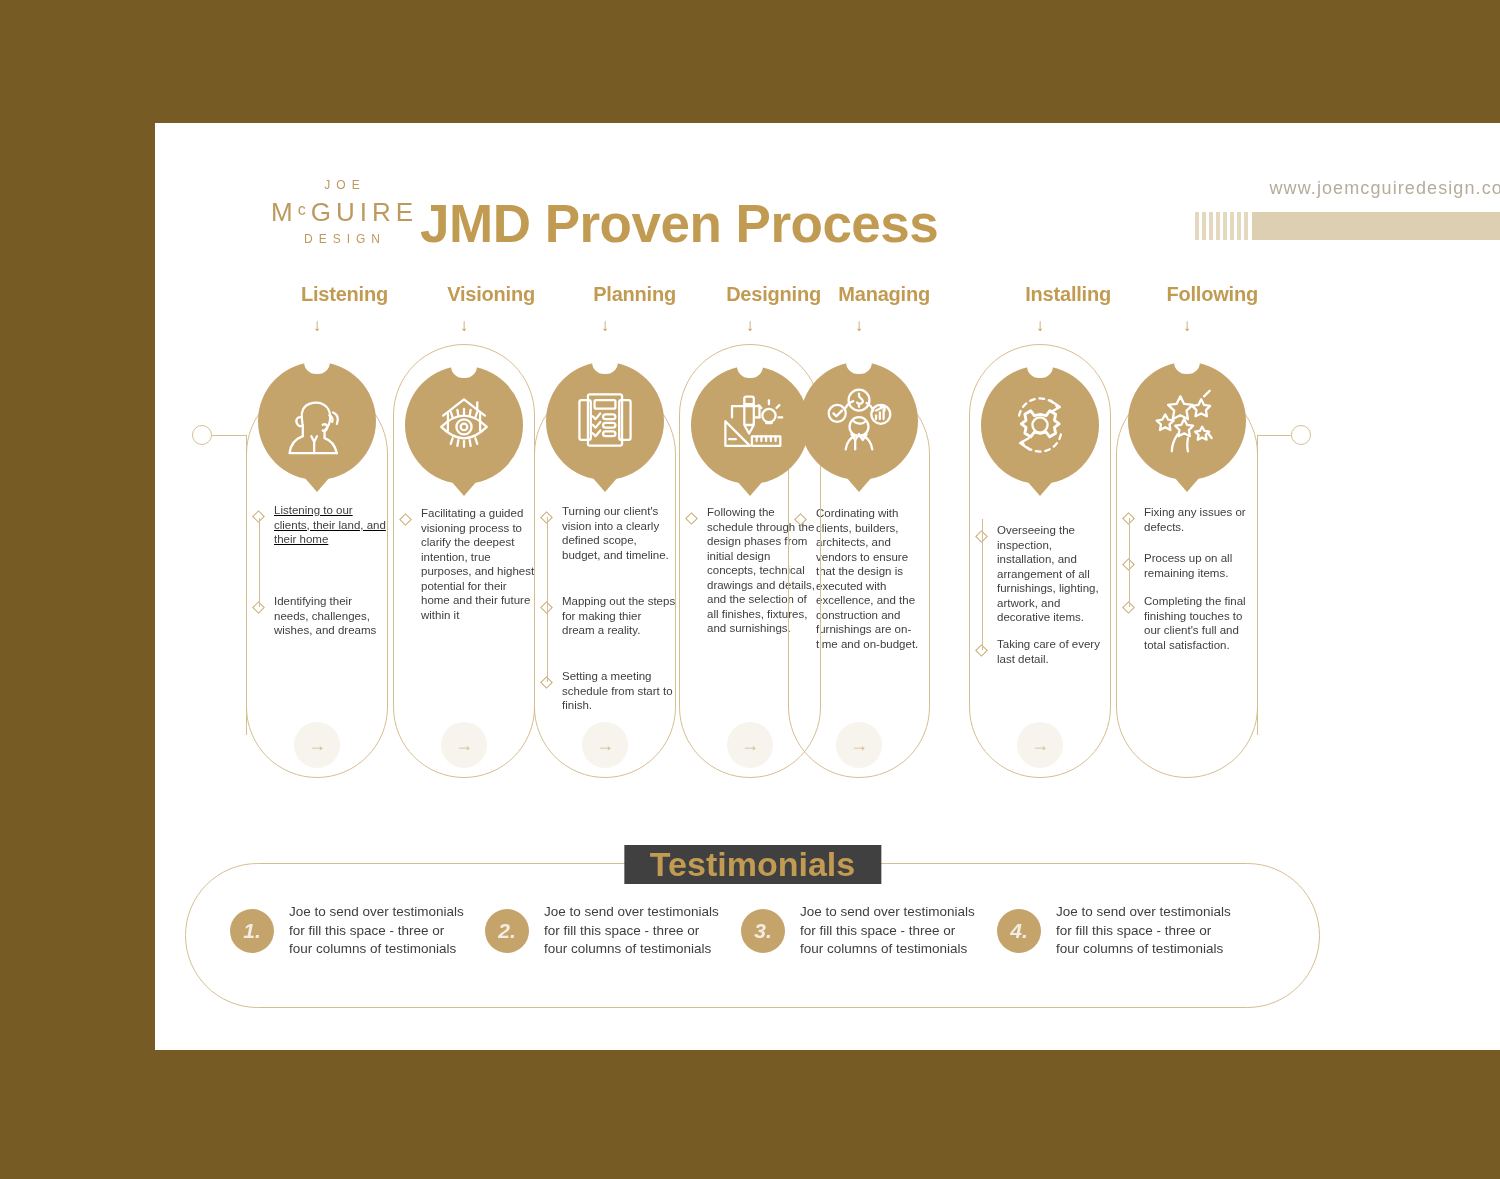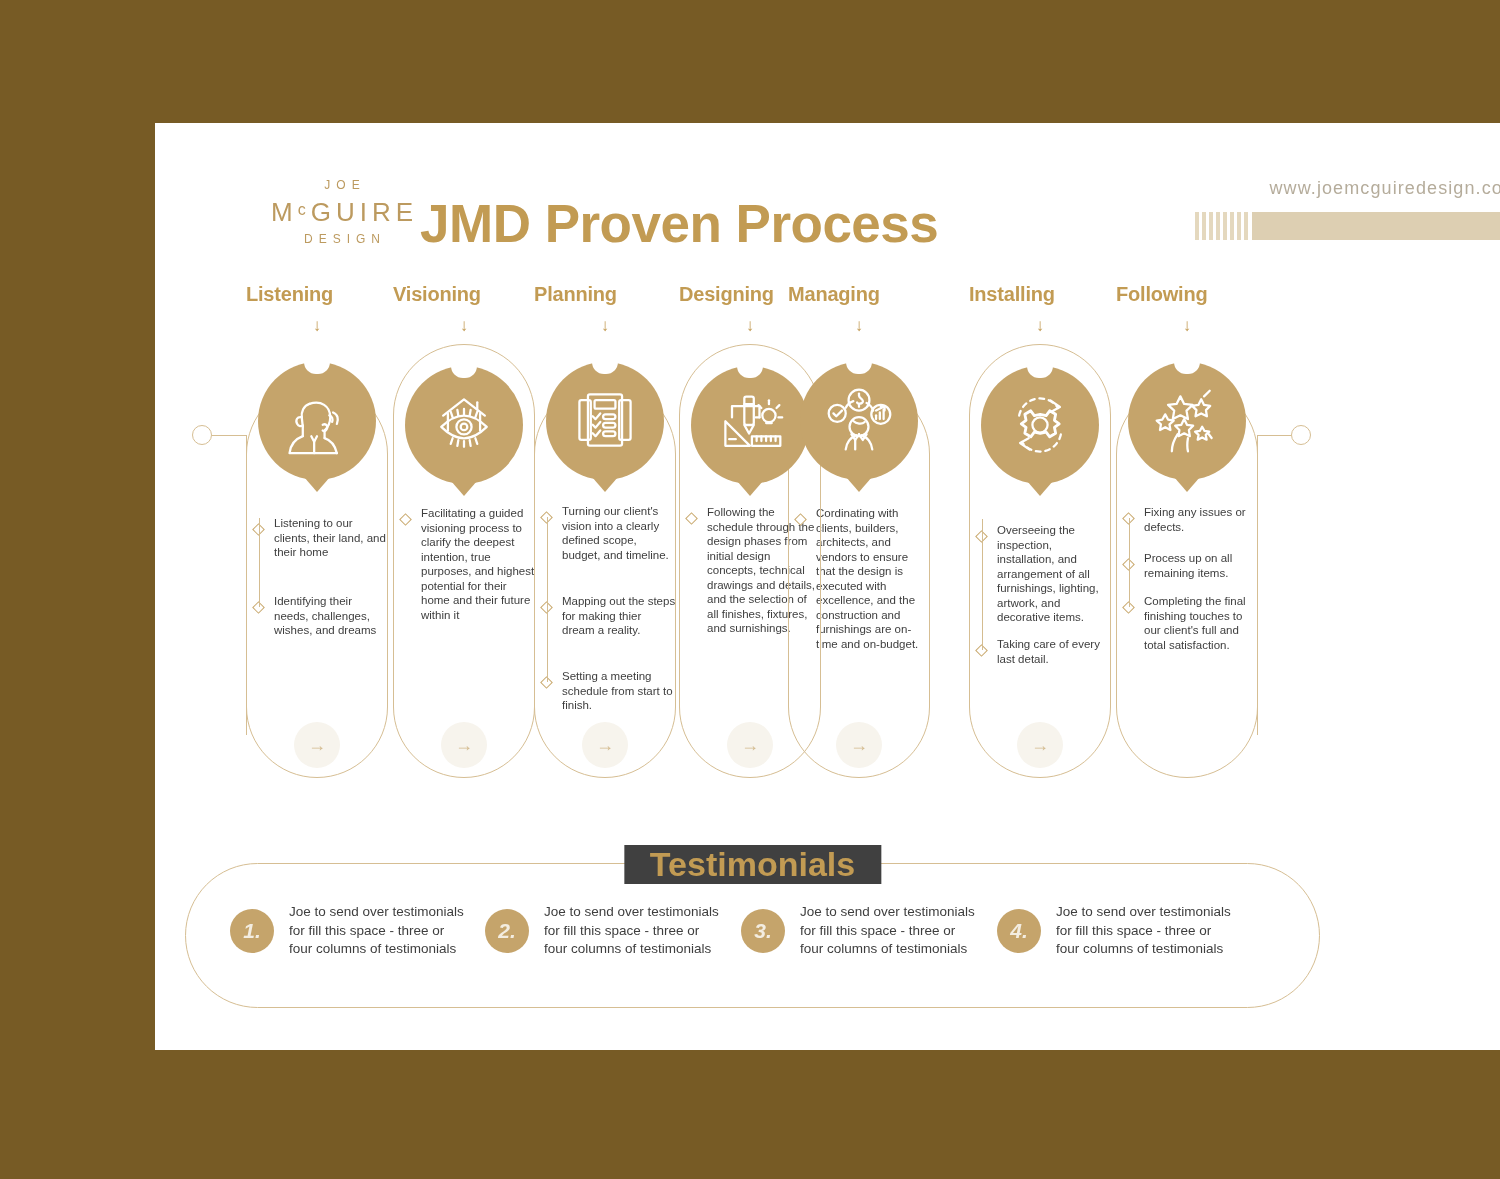--- a/index.html
+++ b/index.html
@@ -31,21 +31,21 @@
   }
   #bar { position: absolute; right: 12px; top: 89px; height: 28px; width: 340px; display: flex; }
   #bar .stripes { display: flex; gap: 3px; }
   #bar .stripes i { display: block; width: 4px; height: 28px; background: #E4D8BE; }
   #bar .solid { flex: 1; height: 28px; background: #DDCFB2; margin-left: 4px; }
 
   
   #process { position: absolute; left: 0; top: 160px; width: 1392px; height: 540px; }
   .col { position: absolute; top: 0; width: 142px; }
   .col .head {
-    text-align: left; font-size: 20px; font-weight: bold; color: #C29B53;
+    text-align: right; font-size: 20px; font-weight: bold; color: #C29B53;
     letter-spacing: -0.2px; white-space: nowrap;
   }
   .col .arrowdown {
     text-align: center; color: #C29B53; font-size: 17px; line-height: 20px; margin-top: 10px;
   }
   .capsule {
     position: absolute; left: 50%; transform: translateX(-50%);
     width: 142px; border: 1px solid #D6BE93; border-radius: 71px;
     z-index: 1;
   }
@@ -137,21 +137,21 @@
         <div class="head">Listening</div>
         <div class="arrowdown">↓</div>
         <div class="notch" style="top: 79px;"></div>
         <div class="bubble" style="top: 79px;">
           <svg viewBox="0 0 72 76">
             <use href="#ic-listening-ear-icon"></use>
           </svg>
         </div>
         <div class="pointer" style="top: 194px;"></div>
         <div class="stem" style="left: 13px; top: 235px; height: 89px;"></div>
-        <div class="bullet" style="position: absolute; left: 4px; width: 138px; top: 233px;">
+        <div class="bullet" style="position: absolute; left: 4px; width: 138px; top: 220px; text-decoration: underline;">
           <span class="dia"></span>
           <p>Listening to our clients, their land, and their home</p>
         </div>
         <div class="bullet" style="position: absolute; left: 4px; width: 138px; top: 311px;">
           <span class="dia"></span>
           <p>Identifying their needs, challenges, wishes, and dreams</p>
         </div>
         <div class="gobtn" style="top: 439px;">→</div>
       </div>
       <div class="col" style="left: 238px;">

